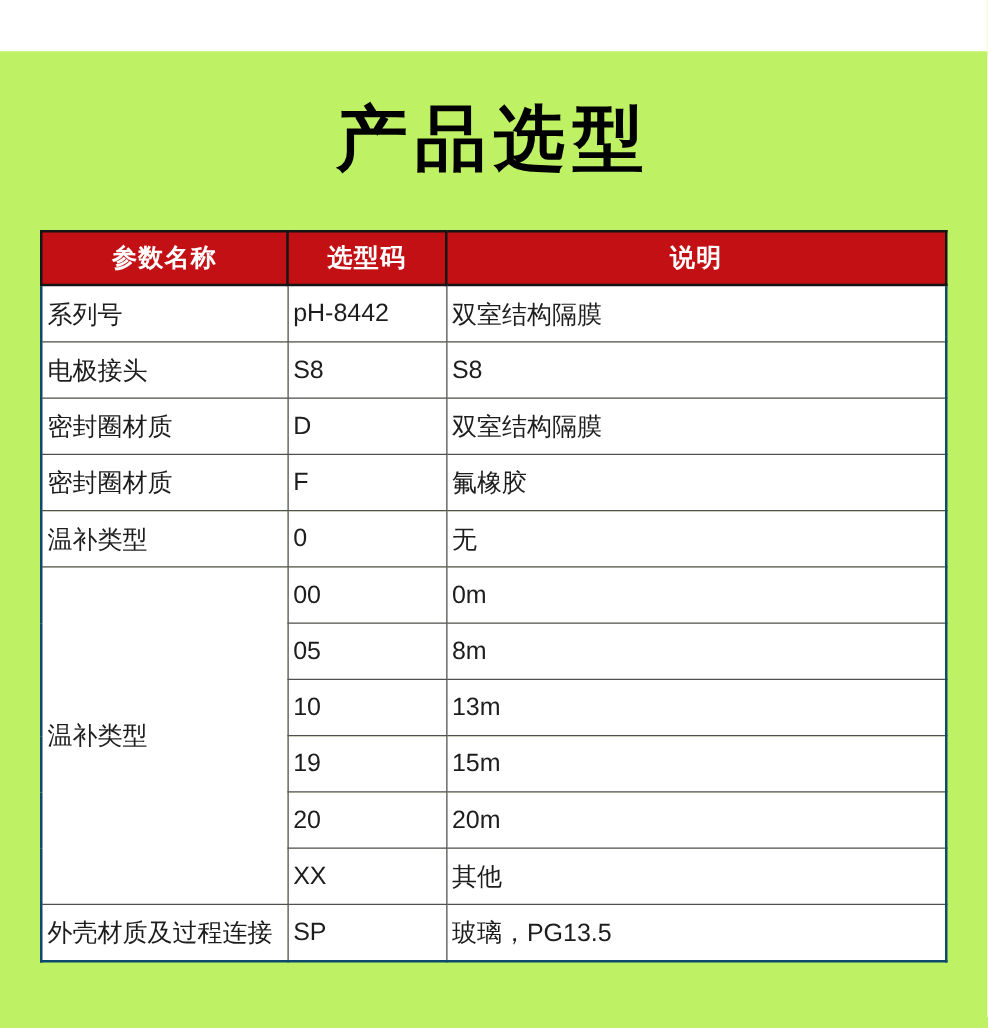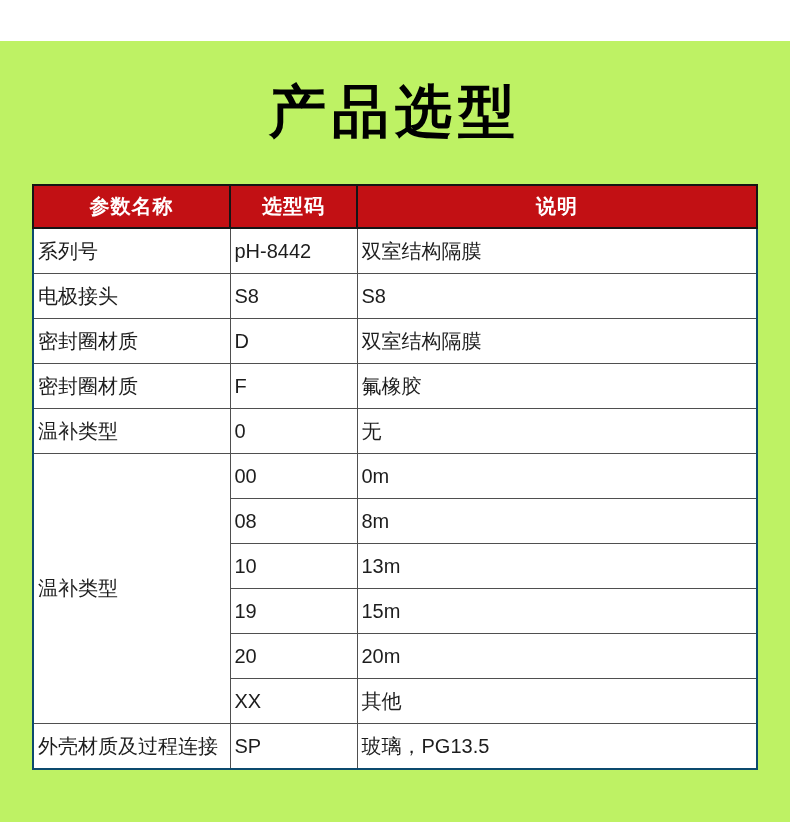--- a/index.html
+++ b/index.html
@@ -105,21 +105,21 @@
         <td>温补类型</td>
         <td>0</td>
         <td>无</td>
       </tr>
       <tr>
         <td rowspan="6">温补类型</td>
         <td>00</td>
         <td>0m</td>
       </tr>
       <tr>
-        <td>08</td>
+        <td>05</td>
         <td>8m</td>
       </tr>
       <tr>
         <td>10</td>
         <td>13m</td>
       </tr>
       <tr>
         <td>19</td>
         <td>15m</td>
       </tr>

